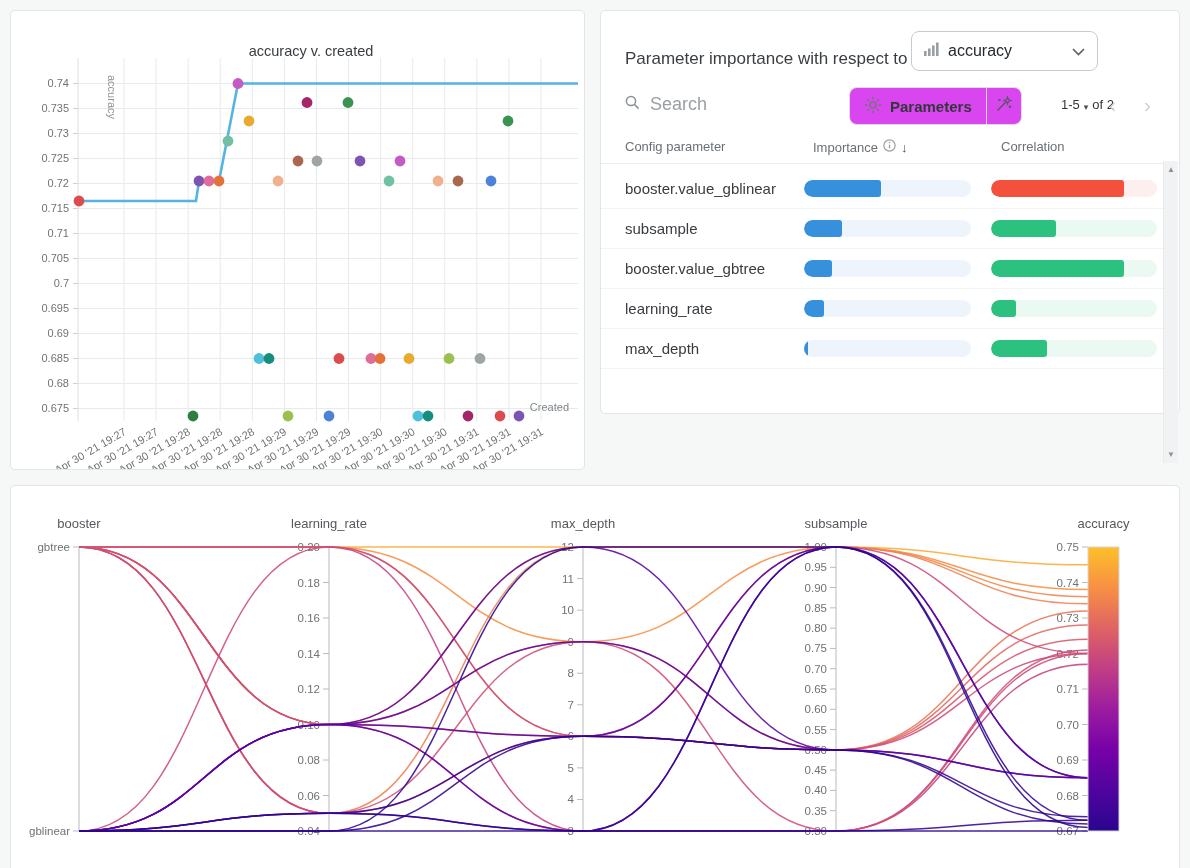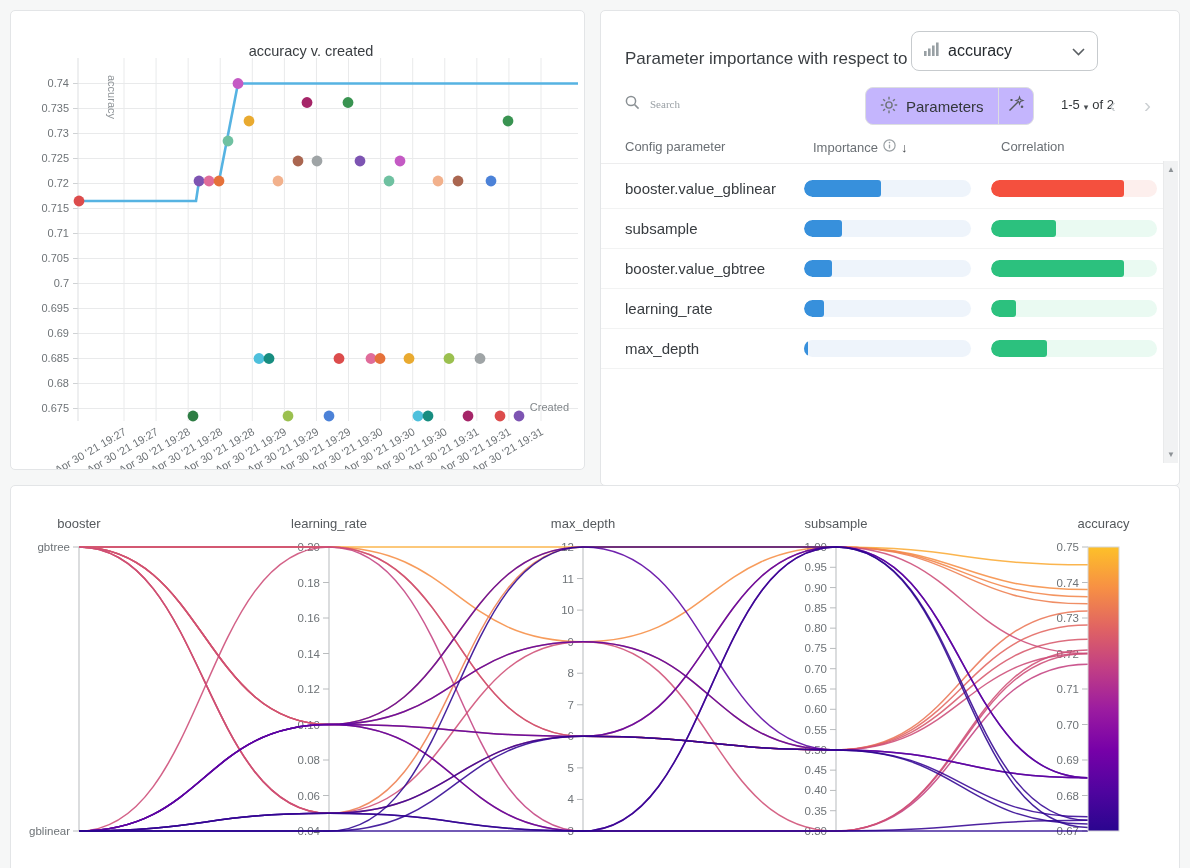--- a/index.html
+++ b/index.html
@@ -7,41 +7,41 @@
     width:1190px;height:868px;position:relative;
     background:#f6f7f7;
     font-family:"Liberation Sans", sans-serif;
     color:#33373a;overflow:hidden;
   }
   .panel{
     position:absolute;background:#fff;border:1px solid #e3e5e7;
     border-radius:5px;box-sizing:border-box;
   }
   #scatter-panel{left:10px;top:10px;width:575px;height:460px;}
-  #importance-panel{left:600px;top:10px;width:580px;height:476px;}
+  #importance-panel{left:600px;top:10px;width:580px;height:404px;}
   #parallel-panel{left:10px;top:485px;width:1170px;height:476px;}
 
   
   .pi-title{position:absolute;left:24px;top:38px;font-size:17px;color:#3a3e42;}
   .metric-dd{
     position:absolute;left:310px;top:20px;width:187px;height:40px;
     border:1px solid #c7cbce;border-radius:8px;background:#fff;
     display:flex;align-items:center;padding:0 12px;gap:9px;box-sizing:border-box;cursor:pointer;
   }
   .metric-dd .lbl{font-size:16px;color:#24292e;}
   .metric-dd .chev{margin-left:auto;}
   .search-box{position:absolute;left:24px;top:80px;width:190px;height:26px;display:flex;align-items:center;gap:8px;}
   .search-box input{
-    border:none;outline:none;font-size:11px;color:#33373a;width:150px;
-    font-family:Liberation Serif, serif;background:transparent;
+    border:none;outline:none;font-size:18px;color:#33373a;width:150px;
+    font-family:Liberation Sans, sans-serif;background:transparent;
   }
   .search-box input::placeholder{color:#9aa0a5;}
   .params-group{
-    position:absolute;left:264px;top:76px;height:36px;display:flex;align-items:stretch;
-    border:1px solid #dcdee0;border-radius:8px;background:#c4b5fd;overflow:hidden;
+    position:absolute;left:248px;top:76px;height:36px;display:flex;align-items:stretch;
+    border:1px solid #dcdee0;border-radius:8px;background:#d946ef;overflow:hidden;font-weight:bold;
   }
   .params-btn{display:flex;align-items:center;gap:8px;padding:0 14px;cursor:pointer;font-size:15px;color:#33373a;}
   .wand-btn{display:flex;align-items:center;justify-content:center;width:34px;border-left:1px solid #dcdee0;cursor:pointer;}
   .pagination{position:absolute;left:424px;top:86px;font-size:13px;color:#33373a;display:flex;align-items:flex-end;gap:4px;margin-left:36px;}
   .pagination .caret{font-size:9px;color:#4a4e52;}
   .pg-prev,.pg-next{position:absolute;top:80px;font-size:21px;color:#ccd0d3;cursor:pointer;line-height:28px;}
   .pg-prev{left:508px;}
   .pg-next{left:543px;}
 
   .tbl-head{position:absolute;left:0;top:118px;right:15px;height:34px;border-bottom:1px solid #ededee;font-size:13px;color:#6b7075;}

